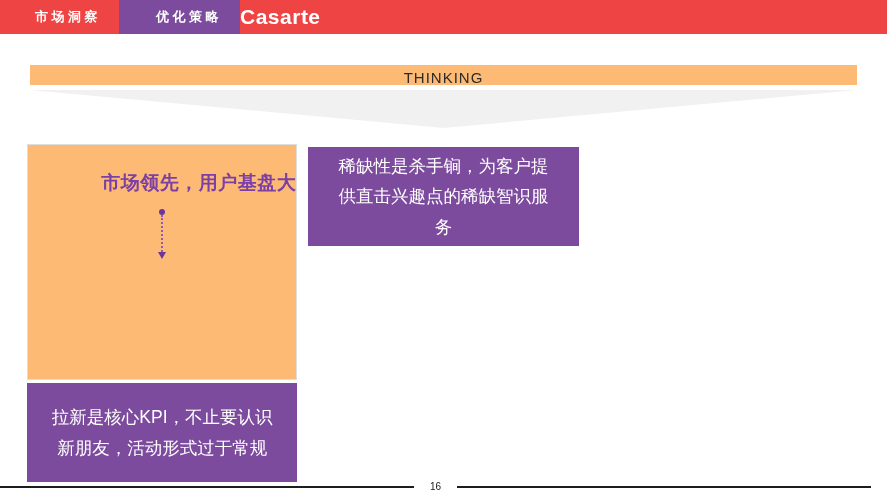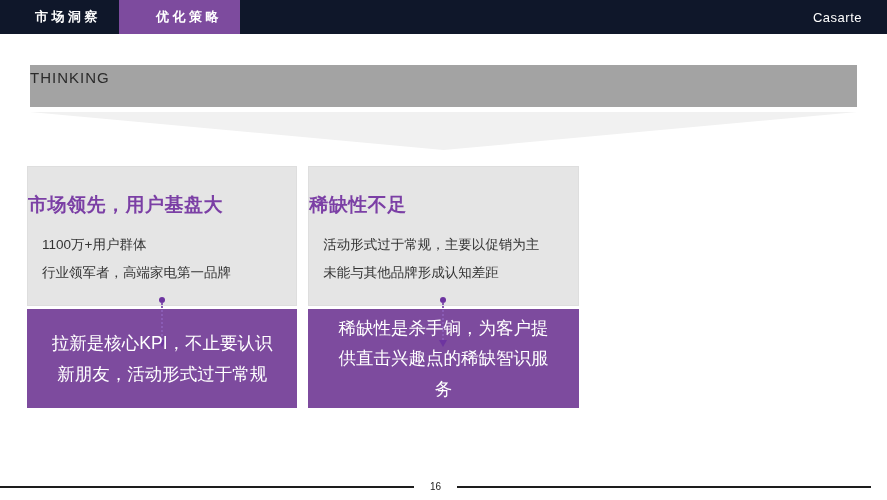--- a/index.html
+++ b/index.html
@@ -7,78 +7,78 @@
   body {
     font-family: "Liberation Sans", "DejaVu Sans", sans-serif;
     background: #ffffff;
     position: relative;
     overflow: hidden;
   }
 
   
   .topbar {
     height: 34px;
-    background: #0f172a;
+    background: #ef4444;
     display: flex;
     align-items: stretch;
-    justify-content: space-between;
+    justify-content: flex-start;
     padding-right: 25px;
   }
   .tabs { display: flex; padding-left: 17px; }
   .tab {
     color: #ffffff;
     font-size: 13px;
     font-weight: bold;
     letter-spacing: 3.5px;
     padding: 0 18px;
     display: flex;
     align-items: center;
     cursor: pointer;
     white-space: nowrap;
   }
   .tab.active { background: #7d4b9e; padding-left: 37px; }
   .logo {
     color: #ffffff;
     align-self: center;
-    font-weight: 400;
-    font-size: 13px;
+    font-weight: 700;
+    font-size: 21px;
     letter-spacing: 0.5px;
   }
 
   
   .banner {
     margin: 31px 30px 0;
-    height: 42px;
+    height: 20px;
     line-height: 26px;
-    background: #a3a3a3;
-    text-align: left;
+    background: #fdba74;
+    text-align: center;
     font-size: 15px;
     color: #2b2b2b;
     letter-spacing: 1px;
   }
   .triangle {
     margin: 5px 30px 0;
     height: 38px;
     background: #f1f1f1;
     clip-path: polygon(0 0, 100% 0, 50% 100%);
   }
 
   
   .columns {
     margin: 16px 27px 0;
     display: grid;
     grid-template-columns: repeat(3, 1fr);
     gap: 11px;
   }
   .card {
     border: 1px solid #dedede;
-    height: 140px;
+    height: 236px;
     padding-top: 25px;
-    text-align: left;
-    background: #e5e5e5;
+    text-align: right;
+    background: #fdba74;
   }
   .card h3 {
     color: #7b3fa5;
     font-size: 19px;
     font-weight: bold;
     letter-spacing: 0.5px;
     margin-bottom: 13px;
   }
   .card p {
     font-size: 13.5px;
@@ -140,45 +140,33 @@
 <div class="banner">
   <span>THINKING</span>
 </div>
 <div class="triangle"></div>
 
 <div class="columns">
 
   <div class="col">
     <div class="card">
       <h3>市场领先，用户基盘大</h3>
-      <p>1100万+用户群体
-行业领军者，高端家电第一品牌</p>
       <div class="arrow">
         <span class="dot"></span>
         <span class="line"></span>
         <span class="head"></span>
       </div>
     </div>
     <div class="conclusion">
       <span>拉新是核心KPI，不止要认识新朋友，活动形式过于常规</span>
     </div>
   </div>
 
 
   <div class="col">
-    <div class="card">
-      <h3>稀缺性不足</h3>
-      <p>活动形式过于常规，主要以促销为主
-未能与其他品牌形成认知差距</p>
-      <div class="arrow">
-        <span class="dot"></span>
-        <span class="line"></span>
-        <span class="head"></span>
-      </div>
-    </div>
     <div class="conclusion">
       <span>稀缺性是杀手锏，为客户提供直击兴趣点的稀缺智识服务</span>
     </div>
   </div>
 
 </div>
 
 <div class="footer">
   <span class="fline"></span>
   <span class="pagenum">16</span>

